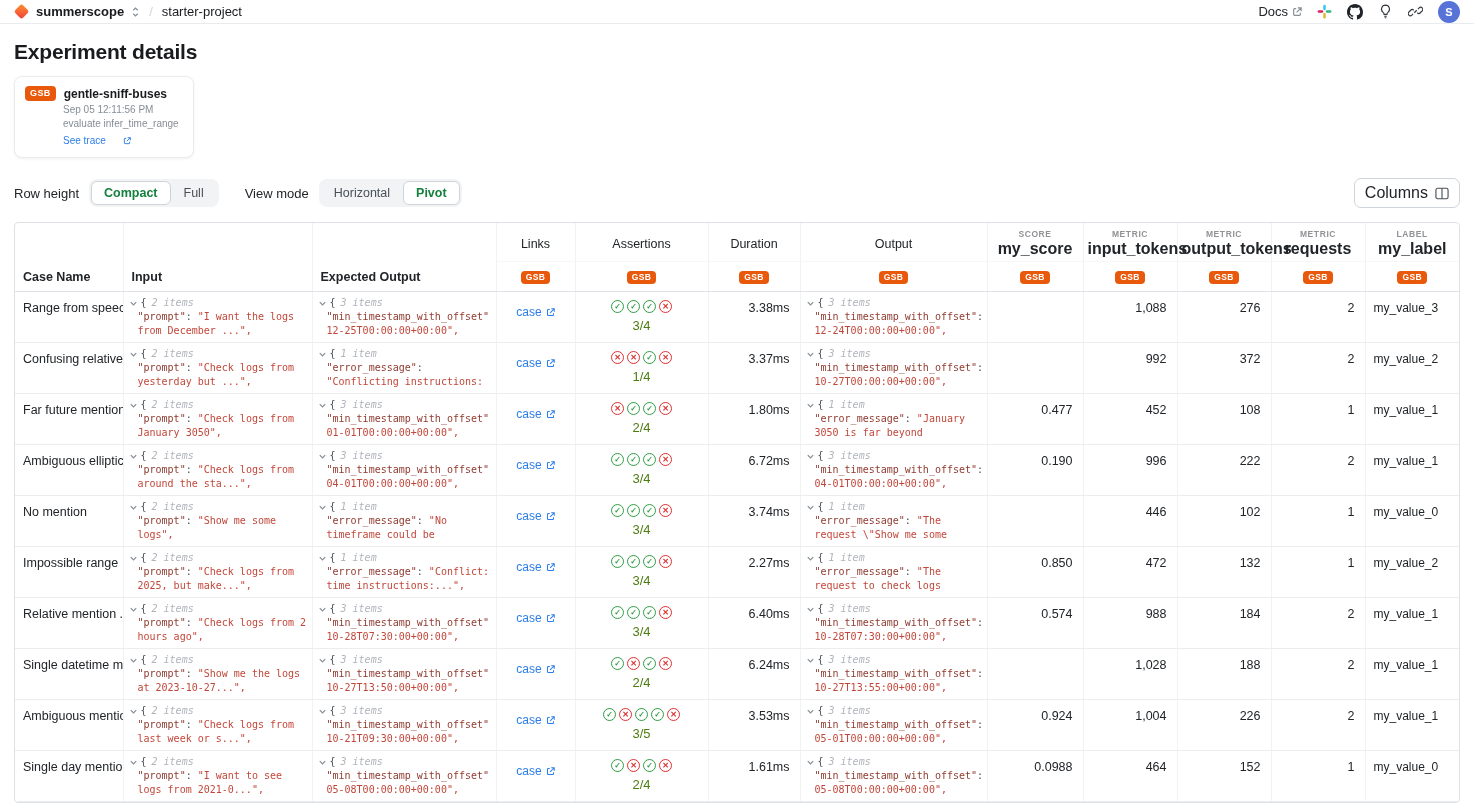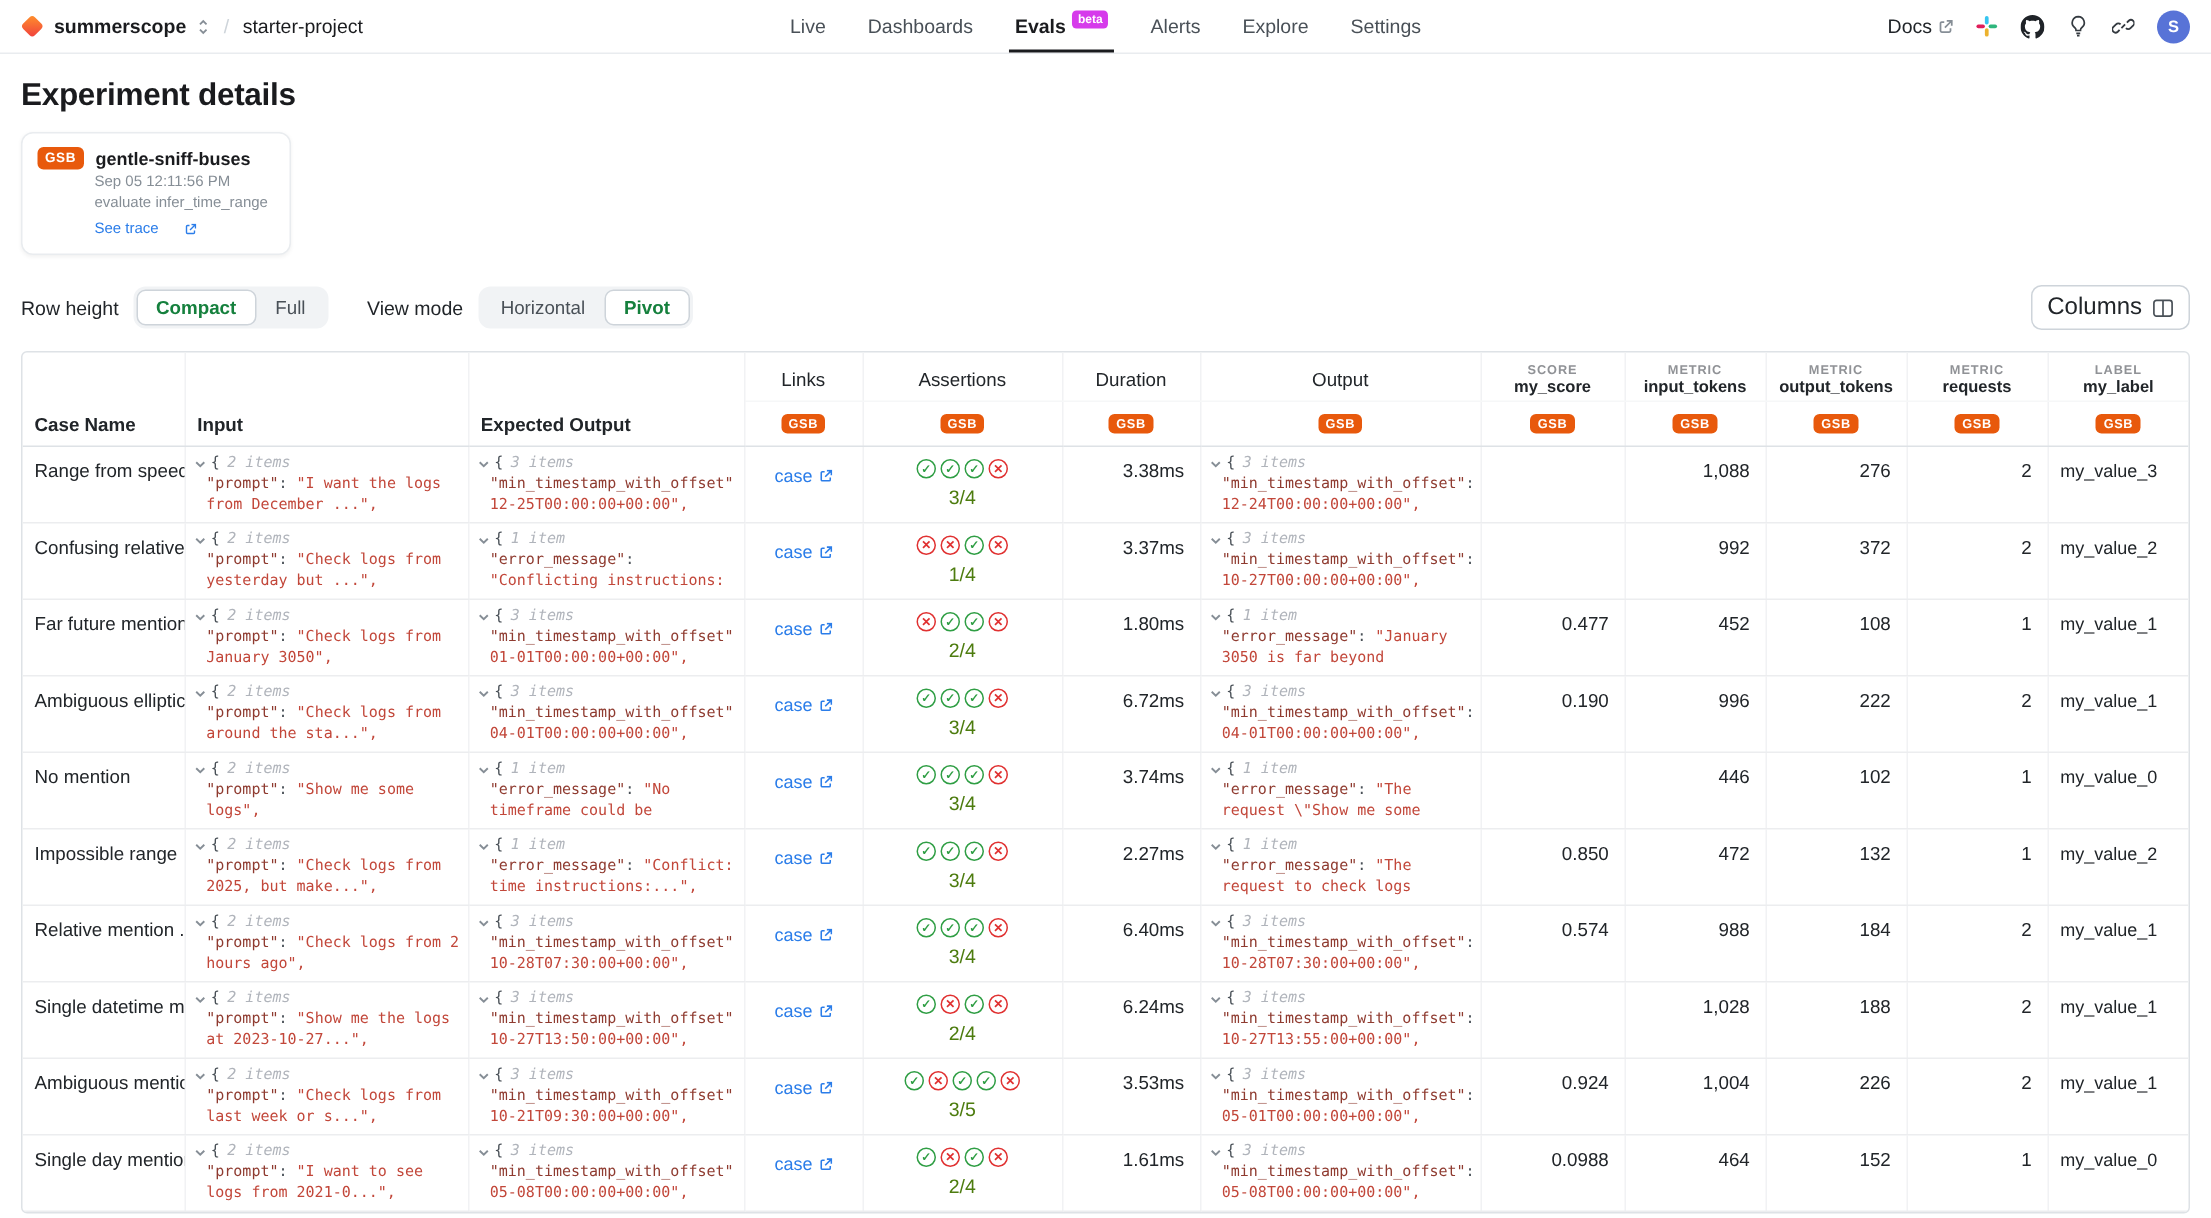--- a/index.html
+++ b/index.html
@@ -1,21 +1,21 @@
 <!DOCTYPE html>
 <html style="--brand-orange: #e8590c; --beta-purple: #d63beb; --link-blue: #2b7de9; --pass-green: #2f9e44; --fail-red: #e03131; --json-key: #8f3b30; --json-value: #c2473a; --json-muted: #b0b4bb; --avatar-blue: #5873d7; --active-tab-underline: #1a1b1e;"><head>
 <meta charset="utf-8">
 <style>
   * { box-sizing: border-box; margin: 0; padding: 0; }
   html, body { width: 1474px; height: 812px; overflow: hidden; background: #fff;
     font-family: "Liberation Sans", sans-serif; color: #1a1b1e; }
   a { text-decoration: none; }
 
   
-  .topbar { height: 36px; display: flex; align-items: center; padding: 0 14px;
+  .topbar { height: 24px; display: flex; align-items: center; padding: 0 14px;
     border-bottom: 1px solid #e9ecef; position: relative; background: #fff; }
   .brand-group { display: inline-flex; align-items: center; gap: 7px; cursor: pointer; }
   .logo-diamond { width: 11px; height: 11px; border-radius: 2.5px; transform: rotate(45deg);
     background: linear-gradient(135deg, #ff922b, #f03e3e); margin: 0 2px; }
   .brand { font-size: 13px; font-weight: 700; }
   .crumb-sep { color: #ced4da; font-size: 13px; margin: 0 9px; }
   .project { font-size: 13px; cursor: pointer; }
   .nav-tabs { position: absolute; left: 50%; transform: translateX(-50%); height: 100%;
     display: flex; align-items: stretch; gap: 28px; }
   .nav-tab { display: flex; align-items: center; gap: 4px; font-size: 13px; color: #495057;
@@ -68,21 +68,21 @@
   .table-wrap { border: 1px solid #dee2e6; border-radius: 4px; overflow: hidden; background: #fff; }
   table.results { border-collapse: collapse; table-layout: fixed; width: 100%; }
   th, td { border-right: 1px solid #f1f2f4; }
   th:last-child, td:last-child { border-right: none; }
   .lh { vertical-align: bottom; text-align: left; padding: 6px 8px 7px; font-size: 12.5px;
     font-weight: 700; color: #212529; border-bottom: 1px solid #dee2e6; }
   .gh { padding: 6px 4px 3px; text-align: center; vertical-align: middle;
     border-bottom: 1px solid #f6f7f8; }
   .gh .glabel { font-size: 12.5px; font-weight: 500; color: #212529; }
   .gh .kind { font-size: 8.5px; letter-spacing: .6px; color: #909296; font-weight: 700; }
-  .gh .cname { font-size: 11px; font-weight: 700; color: #212529; margin-top: 1px; }
+  .gh .cname { font-size: 16px; font-weight: 700; color: #212529; margin-top: 1px; }
   .bh { padding: 4px 0 7px; text-align: center; border-bottom: 1px solid #dee2e6; }
   tbody td { height: 51px; vertical-align: top; border-bottom: 1px solid #ecedef;
     overflow: hidden; }
   .case-td { font-size: 12.5px; color: #212529; padding: 9px 8px; white-space: nowrap; }
   .cell-json { padding: 4px 5px; cursor: pointer; }
   .jhead { display: flex; align-items: center; gap: 3px;
     font-family: "DejaVu Sans Mono", monospace; font-size: 10px; line-height: 14px; }
   .chev { display: inline-flex; cursor: pointer; }
   .brace { color: #495057; }
   .jitems { font-style: italic; color: var(--json-muted); margin-left: 2px; }
@@ -113,28 +113,20 @@
     <span class="brand">summerscope</span>
     <span class="tb-icon">
       <svg width="9" height="14" viewBox="0 0 10 16">
           <path d="M2.5 6 5 3.5 7.5 6M2.5 10 5 12.5 7.5 10" fill="none" stroke="#868e96" stroke-width="1.4"></path>
         </svg>
     </span>
   </div>
   <span class="crumb-sep">/</span>
   <span class="project">starter-project</span>
 
-  <nav class="nav-tabs">
-      <div class="nav-tab">Live</div>
-      <div class="nav-tab">Dashboards</div>
-      <div class="nav-tab active">Evals<span class="beta-badge">beta</span></div>
-      <div class="nav-tab">Alerts</div>
-      <div class="nav-tab">Explore</div>
-      <div class="nav-tab">Settings</div>
-    </nav>
 
   <div class="topbar-right">
     <a class="docs-link">
       <span>Docs</span>
       <span class="tb-icon">
         <svg width="10" height="10" viewBox="0 0 12 12">
             <path d="M5 2H3a1 1 0 0 0-1 1v6a1 1 0 0 0 1 1h6a1 1 0 0 0 1-1V7" fill="none" stroke="#868e96" stroke-width="1.4"></path>
             <path d="M7 1h4v4M11 1 5.5 6.5" fill="none" stroke="#868e96" stroke-width="1.4"></path>
           </svg>
       </span>

